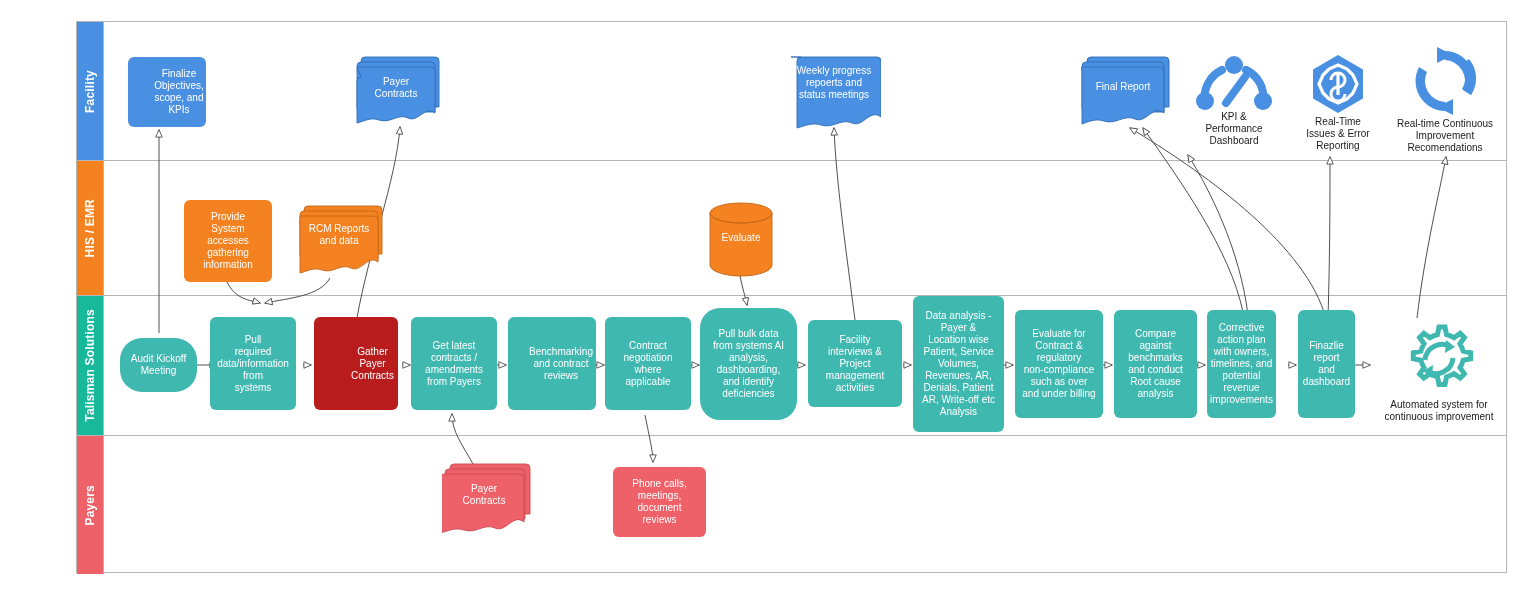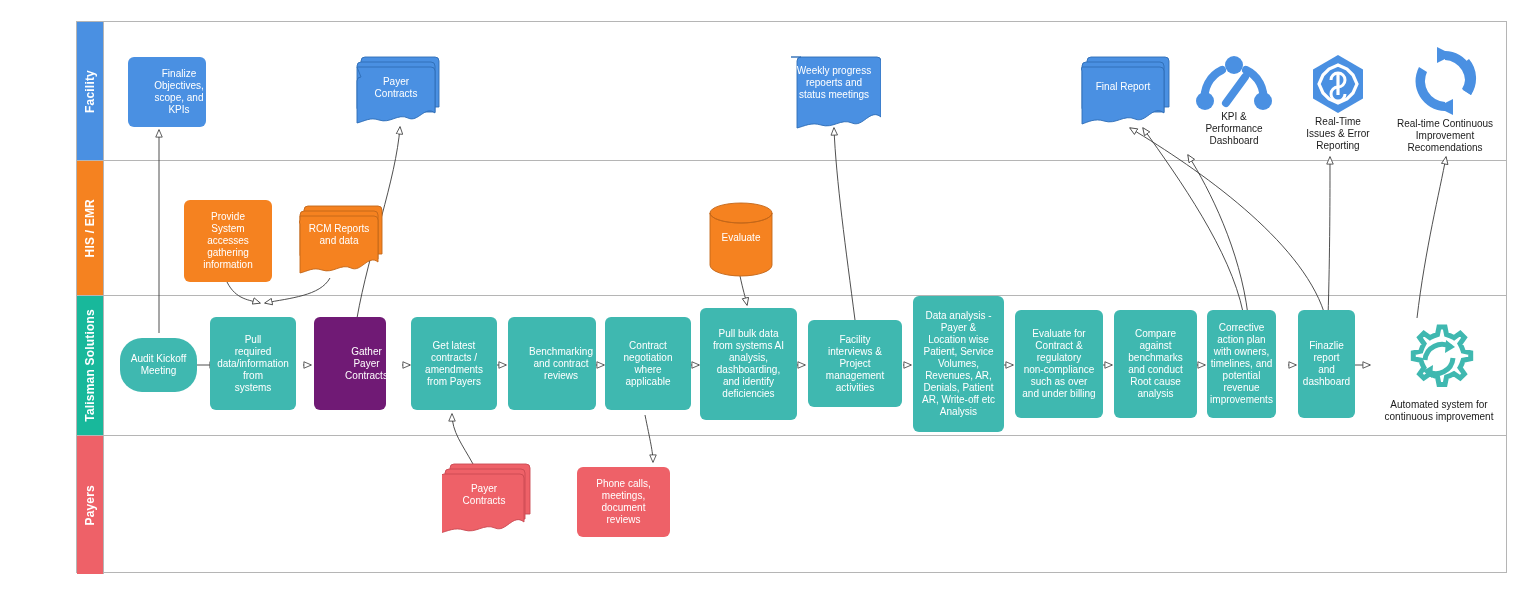--- a/index.html
+++ b/index.html
@@ -287,39 +287,39 @@
 
   <div class="node term" style="left:120px;top:338px;width:77px;height:54px;background:#3fb8b0;">Audit Kickoff
 Meeting</div>
 
   <div class="node proc" style="left:210px;top:317px;width:86px;height:93px;background:#3fb8b0;">Pull
 required
 data/information
 from
 systems</div>
 
-  <div class="node proc" style="left:314px;top:317px;width:72px;height:93px;background:#701a75;padding-left:37px;">Gather
+  <div class="node proc" style="left:314px;top:317px;width:84px;height:93px;background:#b91c1c;padding-left:37px;">Gather
 Payer
 Contracts</div>
 
   <div class="node proc" style="left:411px;top:317px;width:86px;height:93px;background:#3fb8b0;">Get latest
 contracts /
 amendments
 from Payers</div>
 
   <div class="node proc" style="left:508px;top:317px;width:88px;height:93px;background:#3fb8b0;padding-left:22px;">Benchmarking
 and contract
 reviews</div>
 
   <div class="node proc" style="left:605px;top:317px;width:86px;height:93px;background:#3fb8b0;">Contract
 negotiation
 where
 applicable</div>
 
-  <div class="node proc" style="left:700px;top:308px;width:97px;height:112px;background:#3fb8b0;">Pull bulk data
+  <div class="node proc" style="left:700px;top:308px;width:97px;height:112px;background:#3fb8b0;border-radius:20px;">Pull bulk data
 from systems AI
 analysis,
 dashboarding,
 and identify
 deficiencies</div>
 
   <div class="node proc" style="left:808px;top:320px;width:94px;height:87px;background:#3fb8b0;">Facility
 interviews &amp;
 Project
 management
@@ -381,18 +381,18 @@
       <g fill="#ee6168" stroke="#c94a52" stroke-width="0.9">
         <path d="M12,2 h72 a4,4 0 0 1 4,4 v46 h-76 a4,4 0 0 1 -4,-4 v-42 a4,4 0 0 1 4,-4 z"></path>
         <path d="M7,7 h72 a4,4 0 0 1 4,4 v46 h-76 a4,4 0 0 1 -4,-4 v-42 a4,4 0 0 1 4,-4 z"></path>
         <path d="M2,12 h76 a4,4 0 0 1 4,4 v44 c-11,-9 -18,11 -29,6 c-11,-5 -19,6 -31,2 c-9,-3 -16,1 -24,3 v-55 a4,4 0 0 1 4,-4 z"></path>
       </g>
     </svg>
     <div class="node" style="left:4px;top:20px;width:76px;height:26px;">Payer
 Contracts</div>
   </div>
 
-  <div class="node proc" style="left:577px;top:467px;width:93px;height:70px;background:#ee6168;">Phone calls,
+  <div class="node proc" style="left:613px;top:467px;width:93px;height:70px;background:#ee6168;">Phone calls,
 meetings,
 document
 reviews</div>
 
 </div>
 
 </body></html>

